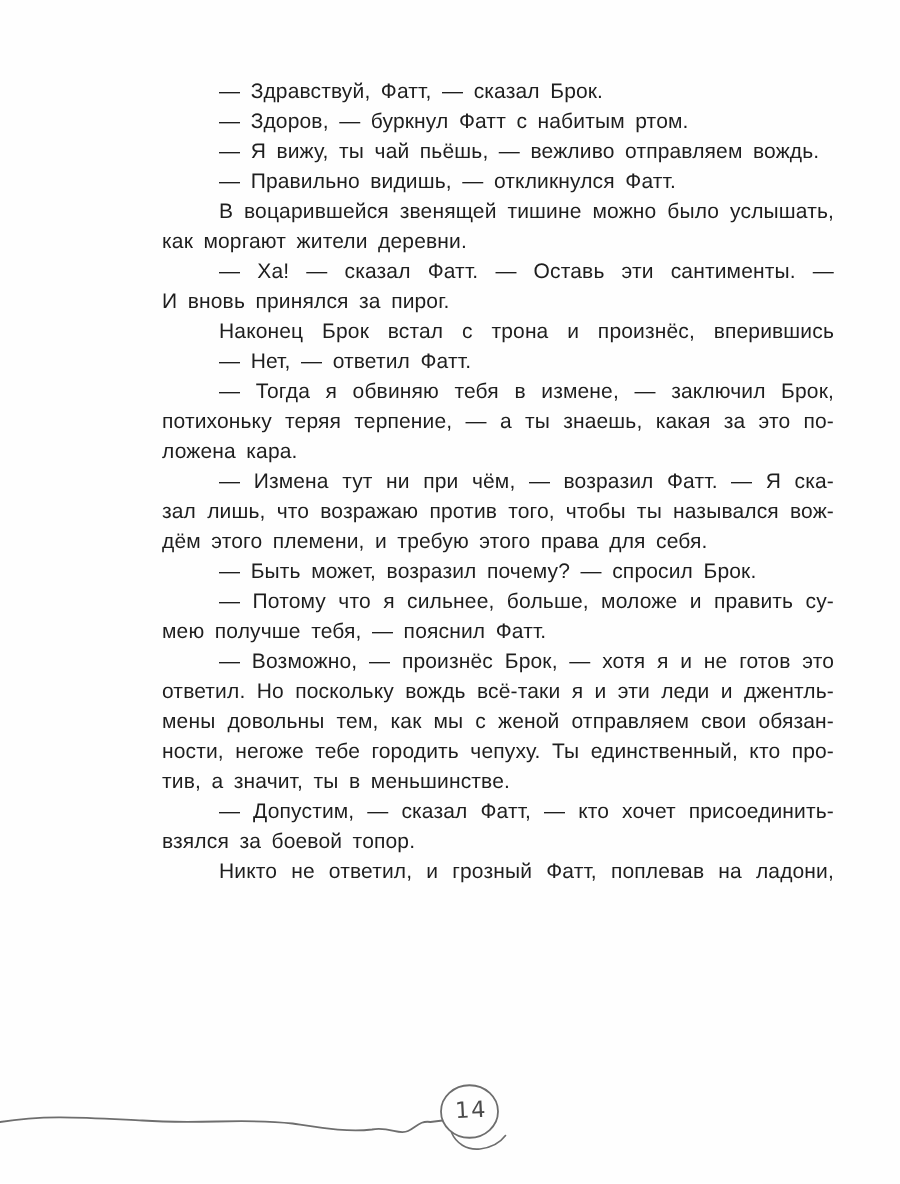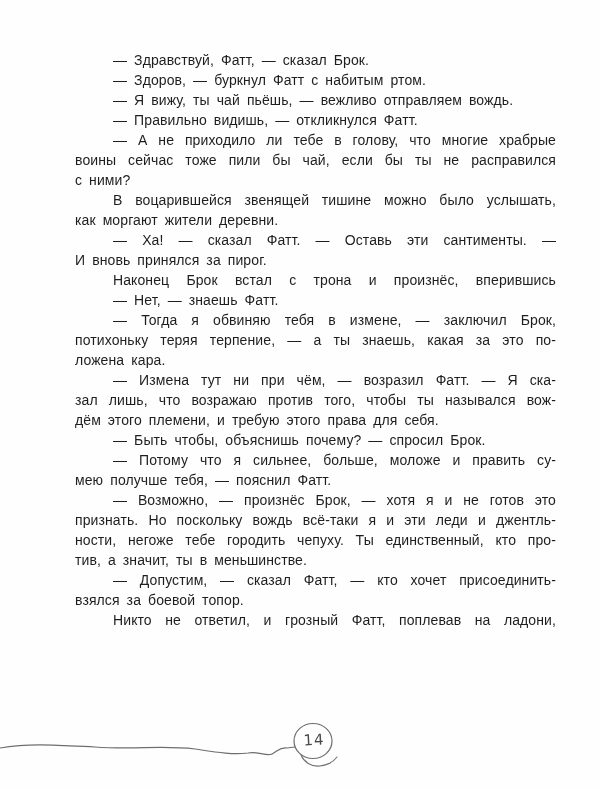--- a/index.html
+++ b/index.html
@@ -23,20 +23,21 @@
     width: 481px;
     font-size: 14px;
     line-height: 20px;
     word-spacing: 3px;
     letter-spacing: 0.1px;
   }
   .para { margin: 0; padding: 0; }
   .line {
     text-align: left;
     hyphens: none;
+    margin-left: 33px;
   }
   .line.jst {
     text-align: justify;
     text-align-last: justify;
   }
   .line.first {
     text-indent: 38px;
   }
   .footer-doodle {
     position: absolute;
@@ -70,58 +71,54 @@
       <div class="para">
         <div class="line first">— Здоров, — буркнул Фатт с набитым ртом.</div>
       </div>
       <div class="para">
         <div class="line first">— Я вижу, ты чай пьёшь, — вежливо отправляем вождь.</div>
       </div>
       <div class="para">
         <div class="line first">— Правильно видишь, — откликнулся Фатт.</div>
       </div>
       <div class="para">
-        <div class="line jst first">— А не приходило ли тебе в голову, что многие храбрые</div>
-        <div class="line jst">воины сейчас тоже пили бы чай, если бы ты не расправился</div>
-        <div class="line">с ними?</div>
-      </div>
-      <div class="para">
         <div class="line jst first">В воцарившейся звенящей тишине можно было услышать,</div>
         <div class="line">как моргают жители деревни.</div>
       </div>
       <div class="para">
         <div class="line jst first">— Ха! — сказал Фатт. — Оставь эти сантименты. —</div>
         <div class="line">И вновь принялся за пирог.</div>
       </div>
       <div class="para">
         <div class="line jst first">Наконец Брок встал с трона и произнёс, вперившись</div>
       </div>
       <div class="para">
-        <div class="line first">— Нет, — знаешь Фатт.</div>
+        <div class="line first">— Нет, — ответил Фатт.</div>
       </div>
       <div class="para">
         <div class="line jst first">— Тогда я обвиняю тебя в измене, — заключил Брок,</div>
         <div class="line jst">потихоньку теряя терпение, — а ты знаешь, какая за это по-</div>
         <div class="line">ложена кара.</div>
       </div>
       <div class="para">
         <div class="line jst first">— Измена тут ни при чём, — возразил Фатт. — Я ска-</div>
         <div class="line jst">зал лишь, что возражаю против того, чтобы ты назывался вож-</div>
         <div class="line">дём этого племени, и требую этого права для себя.</div>
       </div>
       <div class="para">
-        <div class="line first">— Быть чтобы, объяснишь почему? — спросил Брок.</div>
+        <div class="line first">— Быть может, возразил почему? — спросил Брок.</div>
       </div>
       <div class="para">
         <div class="line jst first">— Потому что я сильнее, больше, моложе и править су-</div>
         <div class="line">мею получше тебя, — пояснил Фатт.</div>
       </div>
       <div class="para">
         <div class="line jst first">— Возможно, — произнёс Брок, — хотя я и не готов это</div>
-        <div class="line jst">признать. Но поскольку вождь всё-таки я и эти леди и джентль-</div>
+        <div class="line jst">ответил. Но поскольку вождь всё-таки я и эти леди и джентль-</div>
+        <div class="line jst">мены довольны тем, как мы с женой отправляем свои обязан-</div>
         <div class="line jst">ности, негоже тебе городить чепуху. Ты единственный, кто про-</div>
         <div class="line">тив, а значит, ты в меньшинстве.</div>
       </div>
       <div class="para">
         <div class="line jst first">— Допустим, — сказал Фатт, — кто хочет присоединить-</div>
       </div>
       <div class="para">
         <div class="line">взялся за боевой топор.</div>
         <div class="line jst first">Никто не ответил, и грозный Фатт, поплевав на ладони,</div>
       </div>

